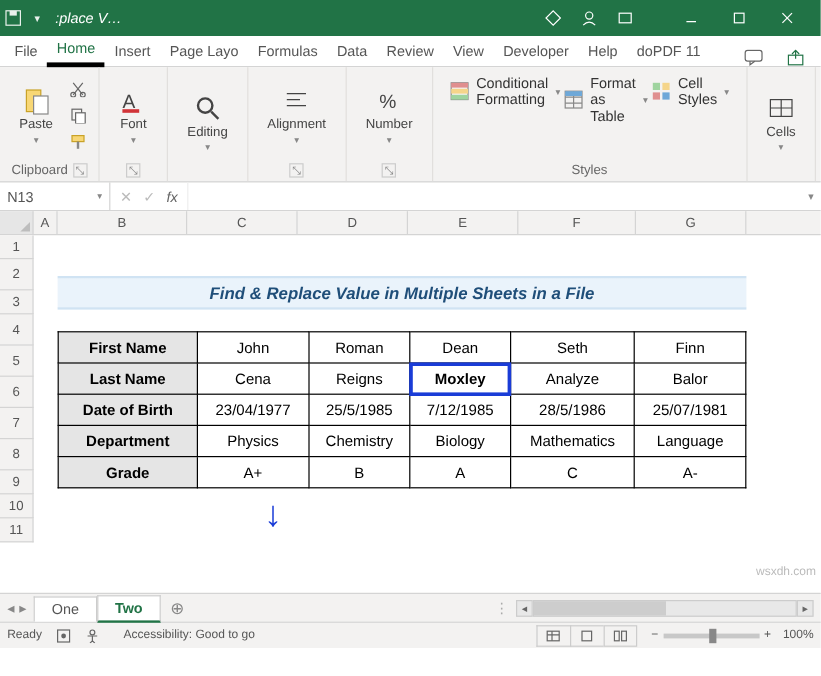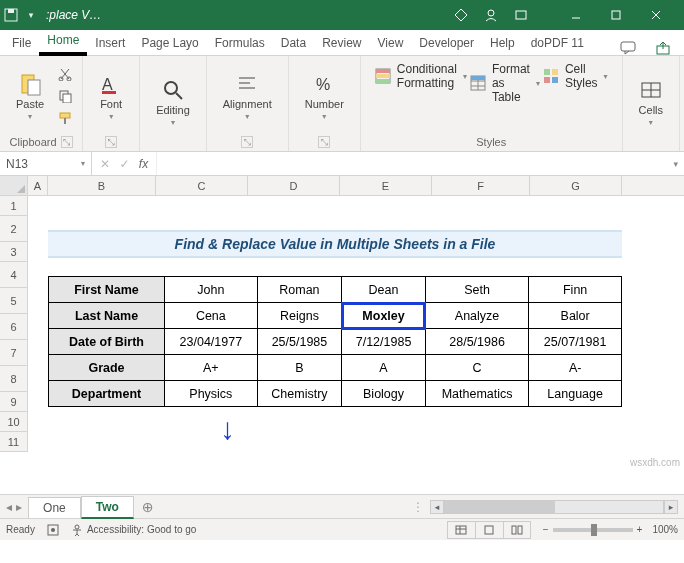--- a/index.html
+++ b/index.html
@@ -80,21 +80,21 @@
 
 .status { height: 22px; background: #f3f2f1; border-top: 1px solid #d4d4d4; display: flex; align-items: center; font-size: 10px; color: #555; padding: 0 6px; gap: 12px; }
 .status .spacer { flex: 1; }
 .viewbtns { display: flex; gap: 0; }
 .viewbtns span { width: 28px; height: 18px; border: 1px solid #ccc; border-right: none; display: inline-flex; align-items: center; justify-content: center; font-size: 10px; }
 .viewbtns span:last-child { border-right: 1px solid #ccc; }
 .zoom { display: flex; align-items: center; gap: 4px; }
 .zoom .zt { width: 80px; height: 4px; background: #c8c8c8; position: relative; }
 .zoom .zt::after { content: ""; position: absolute; left: 38px; top: -4px; width: 6px; height: 12px; background: #888; }
 
-.watermark { position: absolute; right: 4px; bottom: 26px; font-size: 10px; color: #bbb; }
+.watermark { position: absolute; right: 4px; bottom: 12px; font-size: 10px; color: #bbb; }
 
 svg { display: block; }
 </style>
 </head>
 <body>
 
 <div class="titlebar">
   <div class="tbl">
     <span class="qat">
         <svg width="14" height="14">
@@ -426,34 +426,34 @@
       </tr>
       <tr>
         <td class="hd">Date of Birth</td>
         <td>23/04/1977</td>
         <td>25/5/1985</td>
         <td>7/12/1985</td>
         <td>28/5/1986</td>
         <td>25/07/1981</td>
       </tr>
       <tr>
+        <td class="hd">Department</td>
+        <td>Physics</td>
+        <td>Chemistry</td>
+        <td>Biology</td>
+        <td>Mathematics</td>
+        <td>Language</td>
+      </tr>
+      <tr>
         <td class="hd">Grade</td>
         <td>A+</td>
         <td>B</td>
         <td>A</td>
         <td>C</td>
         <td>A-</td>
-      </tr>
-      <tr>
-        <td class="hd">Department</td>
-        <td>Physics</td>
-        <td>Chemistry</td>
-        <td>Biology</td>
-        <td>Mathematics</td>
-        <td>Language</td>
       </tr>
     </tbody>
       </table>
   </div>
 
   <div class="arrow">↓</div>
   <div class="watermark">wsxdh.com</div>
 </div>
 
 <div class="sheetbar">
@@ -475,21 +475,21 @@
 </div>
 
 <div class="status">
   <span>Ready</span>
   <span>
       <svg width="12" height="12">
         <rect x="1" y="1" width="10" height="10" fill="none" stroke="#666"></rect>
         <circle cx="6" cy="6" r="2" fill="#666"></circle>
       </svg>
     </span>
-  <span style="display:flex;align-items:center;gap:4px">
+  <span style="display:flex;align-items:center;gap:20px">
     <svg width="12" height="12">
         <circle cx="6" cy="3" r="2" fill="none" stroke="#666"></circle>
         <path d="M2 6 L10 6 M6 6 L6 10 M4 12 L6 10 L8 12" fill="none" stroke="#666"></path>
       </svg>
     <span>Accessibility: Good to go</span>
   </span>
   <div class="spacer"></div>
   <div class="viewbtns">
     <span>
         <svg width="12" height="10">

